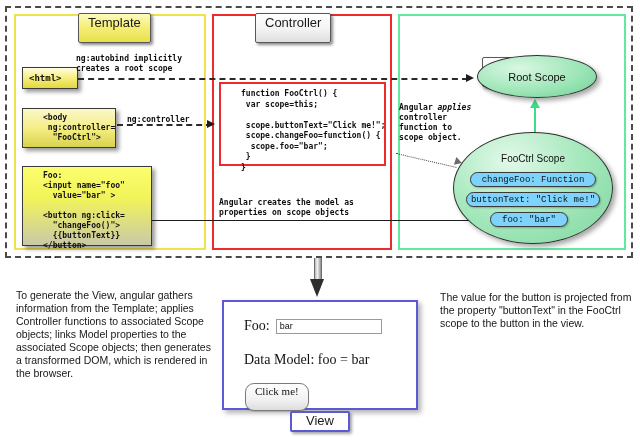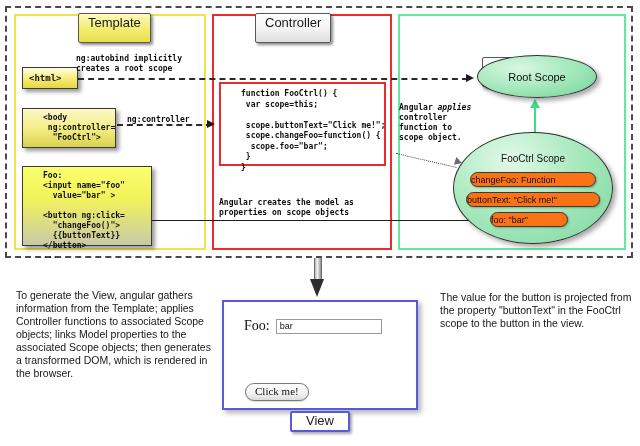--- a/index.html
+++ b/index.html
@@ -167,27 +167,29 @@
   }
   .ellipse-fooctrl .scope-title {
     margin-top: 20px;
     font-size: 10px;
   }
 
   
   .pill {
     position: absolute;
     box-sizing: border-box;
-    background: #f97316;
+    background: #7dd3fc;
     border: 1px solid #3a3a3a;
     border-radius: 14px;
+    text-align: center;
     font-size: 9px;
     color: #111111;
     box-shadow: 1px 1px 2px rgba(0,0,0,0.25);
     white-space: nowrap;
+    font-family: Liberation Mono, monospace;
   }
   .pill-changefoo {
     left: 470px; top: 172px;
     width: 126px; height: 15px;
     line-height: 14px;
   }
   .pill-buttontext {
     left: 466px; top: 192px;
     width: 134px; height: 15px;
     line-height: 14px;
@@ -317,21 +319,21 @@
     left: 20px; top: 50px;
     font-family: "Liberation Serif", serif;
     font-size: 14px;
     color: #111111;
     white-space: nowrap;
   }
   .view-button {
     position: absolute;
     left: 21px; top: 81px;
     box-sizing: border-box;
-    padding: 1px 9px 2px 9px;
+    padding: 1px 9px 12px 9px;
     border: 1px solid #7b7b7b;
     border-radius: 9px;
     background: linear-gradient(to bottom, #ffffff 0%, #f2f2f2 60%, #dcdcdc 100%);
     font-family: "Liberation Serif", serif;
     font-size: 11px;
     line-height: 13px;
     color: #111111;
     box-shadow: 0 1px 1px rgba(0,0,0,0.15);
   }
   .chip-view {
@@ -425,17 +427,18 @@
   </div>
   <div class="btext btext-right">
     <p>The value for the button is projected from the property "buttonText" in the FooCtrl scope to the button in the view.</p>
   </div>
 
   <div class="viewbox">
     <div class="view-row-foo">
       <span class="view-label">Foo:</span>
       <input class="view-input" type="text" value="bar" style="">
     </div>
+    <div class="view-datamodel">Data Model: foo = bar</div>
     <button class="view-button">Click me!</button>
   </div>
   <div class="chip chip-view">View</div>
 
 </div>
 
 </body></html>

